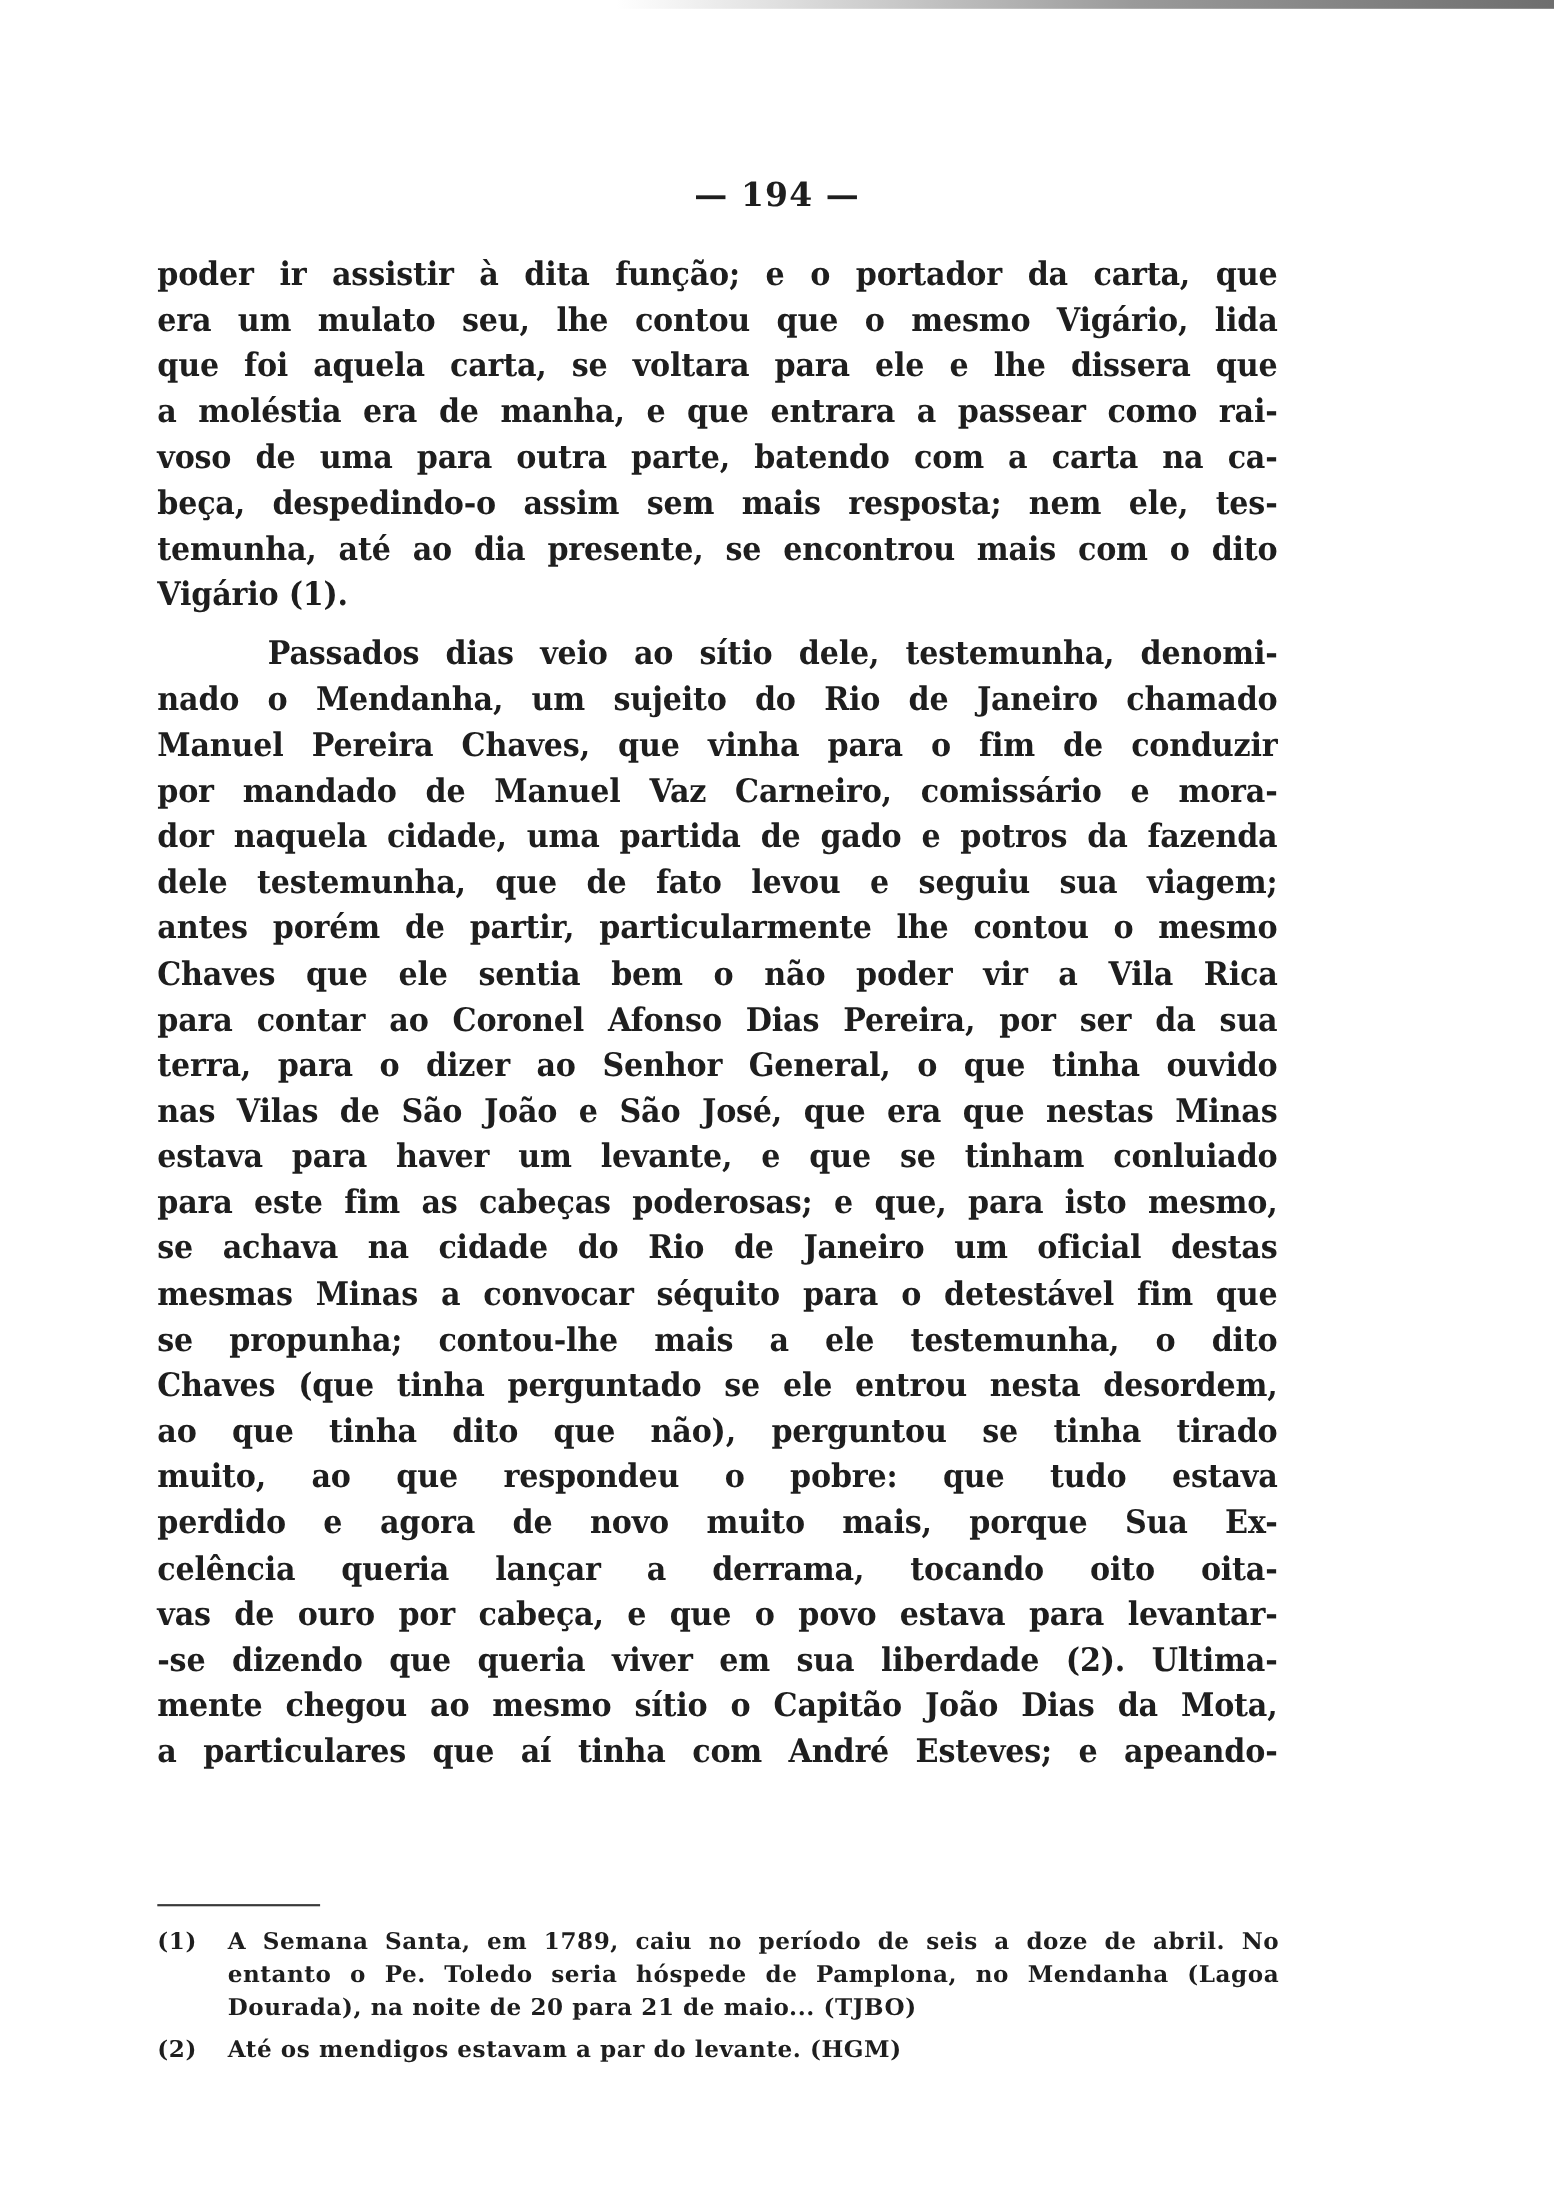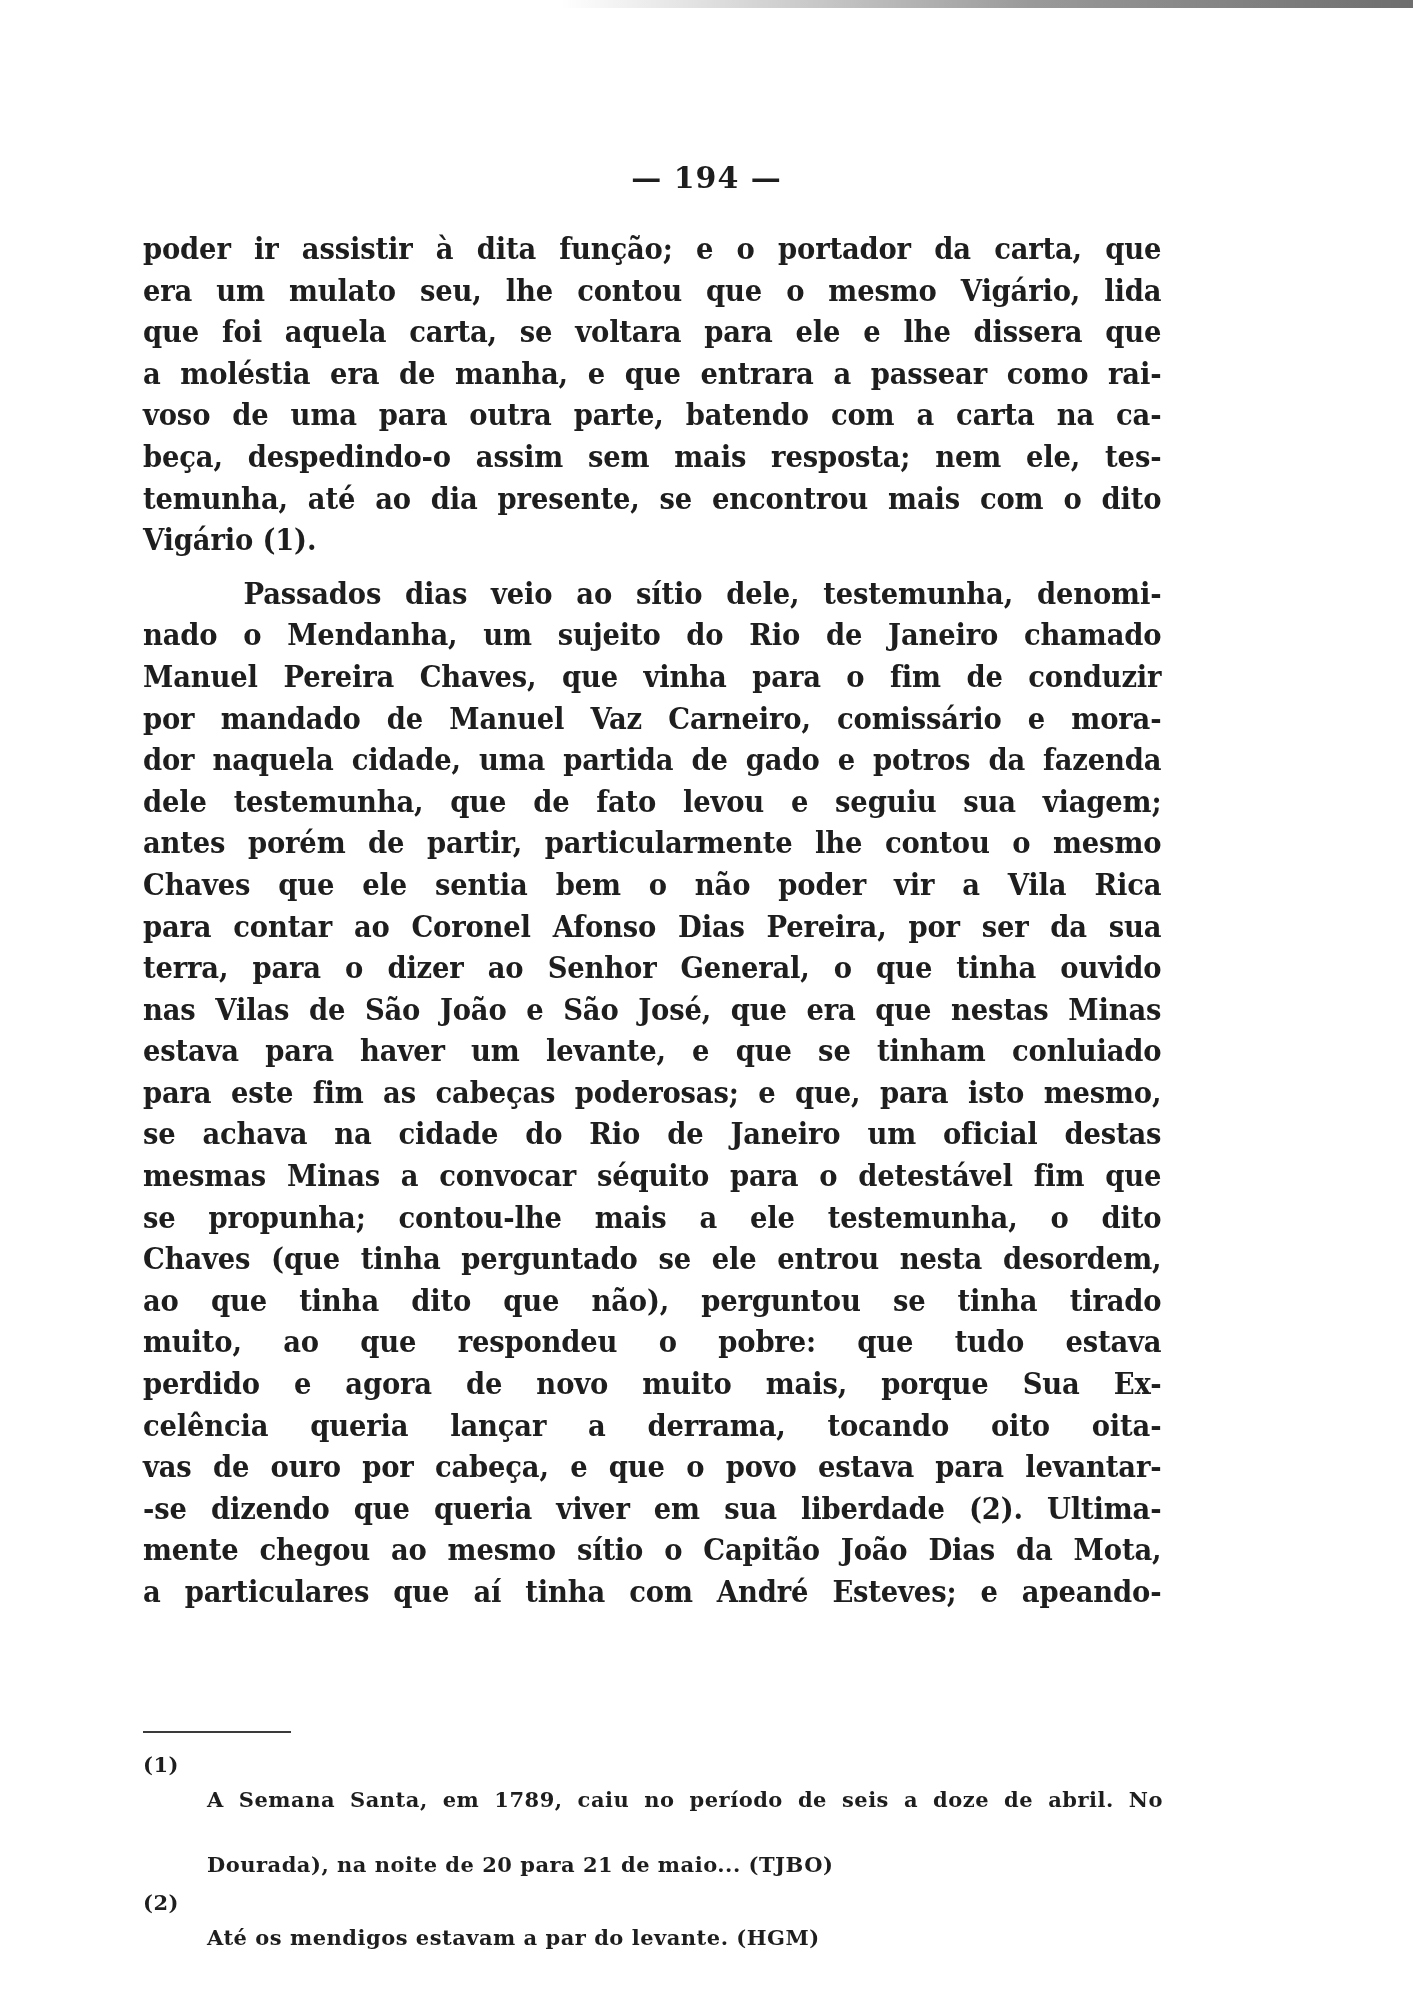--- a/index.html
+++ b/index.html
@@ -86,21 +86,20 @@
     }
     .fn-marker {
       width: 64px;
       flex: 0 0 64px;
     }
     .fn-text {
       flex: 1;
     }
     .fn-text .line {
       text-align-last: justify;
-      margin-top: 35px;
     }
     .fn-text .line.last {
       text-align-last: left;
     }
   </style>
 </head>
 <body>
 
 <div class="top-edge"></div>
 
@@ -146,20 +145,21 @@
   </p>
 </div>
 
 <div class="fn-rule"></div>
 
 <div class="footnotes">
   <div class="fn">
     <span class="fn-marker">(1)</span>
     <div class="fn-text">
       <span class="line">A Semana Santa, em 1789, caiu no período de seis a doze de abril. No</span>
+      <span class="line">entanto o Pe. Toledo seria hóspede de Pamplona, no Mendanha (Lagoa</span>
       <span class="line last">Dourada), na noite de 20 para 21 de maio... (TJBO)</span>
     </div>
   </div>
   <div class="fn">
     <span class="fn-marker">(2)</span>
     <div class="fn-text">
       <span class="line last">Até os mendigos estavam a par do levante. (HGM)</span>
     </div>
   </div>
 </div>

